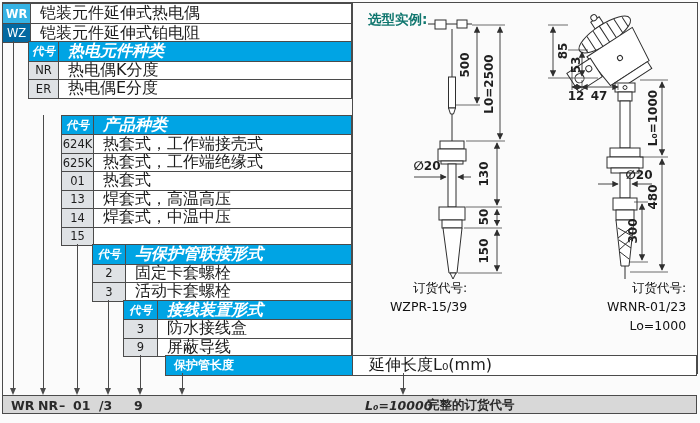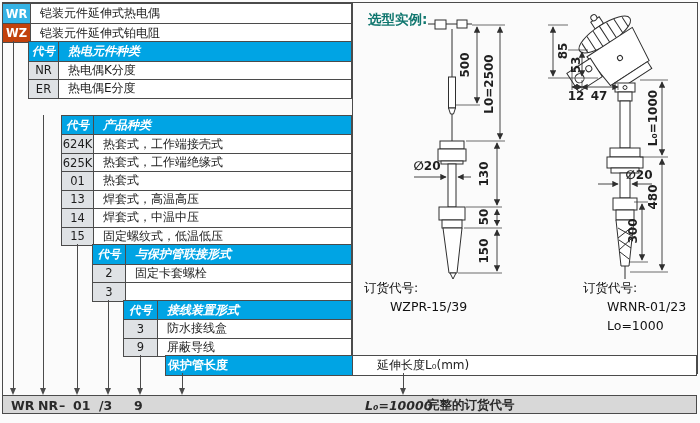--- a/index.html
+++ b/index.html
@@ -1,31 +1,31 @@
 <!DOCTYPE html>
 <html><head>
 <meta charset="utf-8">
 <style>
   html,body{margin:0;padding:0;background:#fff;}
   .page{position:relative;width:700px;height:423px;background:#fbfbfb;overflow:hidden;
-        font-family:"DejaVu Sans","Liberation Sans",sans-serif;color:#1c1c1c;}
+        font-family:"DejaVu Sans","Liberation Sans",sans-serif;color:#1c1c1c;text-align:right;}
   
   .lvl{position:absolute;box-sizing:border-box;border:1px solid #4b4b4b;background:#fff;}
   .row{display:flex;box-sizing:border-box;height:var(--rh,19px);}
   .row + .row{border-top:1px solid #4b4b4b;}
   .code{box-sizing:border-box;width:var(--cw,30px);border-right:1px solid #4b4b4b;
         display:flex;align-items:center;justify-content:center;
         background:#dfe2e5;font-size:11.5px;}
-  .desc{flex:1;display:flex;align-items:center;padding-left:9px;font-size:12px;background:#fff;}
+  .desc{flex:1;display:flex;align-items:center;padding-left:9px;font-size:16px;background:#fff;}
   .hdr .code,.hdr .desc{background:#00a4e4;color:#fff;font-weight:bold;font-style:italic;}
   .code.wr{background:#35b3e5;color:#fff;font-weight:bold;}
-  .code.wz{background:#c2410c;color:#fff;font-weight:bold;}
+  .code.wz{background:#0369a1;color:#fff;font-weight:normal;}
   .code.len-label{background:#00a4e4;color:#fff;font-weight:bold;
-        justify-content:flex-start;padding-left:2px;font-size:12px;}
-  .desc.ext{padding-left:24px;}
+        justify-content:flex-start;padding-left:8px;font-size:12px;}
+  .desc.ext{padding-left:16px;}
   
   .vline,.leg{position:absolute;width:1px;background:#4b4b4b;}
   .hline{position:absolute;height:1px;background:#4b4b4b;}
   .ah{position:absolute;width:0;height:0;border-left:3px solid transparent;
       border-right:3px solid transparent;border-top:7px solid #4b4b4b;}
   
   .bar{position:absolute;left:2px;top:395px;width:695px;height:19px;box-sizing:border-box;
        background:#d8d8d8;border:1px solid #4b4b4b;}
   .bar span{position:absolute;top:50%;transform:translateY(-50%);
        font-size:12.5px;font-weight:bold;color:#2a2a2a;white-space:nowrap;}
@@ -96,35 +96,35 @@
     <div class="row">
       <div class="code">13</div>
       <div class="desc">焊套式，高温高压</div>
     </div>
     <div class="row">
       <div class="code">14</div>
       <div class="desc">焊套式，中温中压</div>
     </div>
     <div class="row">
       <div class="code">15</div>
-      <div class="desc">固定螺纹式，低温低压</div>
     </div>
   </div>
 
   <div class="lvl" style="left:92px;top:244px;width:260px;--cw:33px;--rh:18.6px;">
     <div class="row hdr">
       <div class="code">代号</div>
       <div class="desc">与保护管联接形式</div>
     </div>
     <div class="row">
       <div class="code">2</div>
       <div class="desc">固定卡套螺栓</div>
     </div>
     <div class="row">
       <div class="code">3</div>
+      <div class="desc">活动卡套螺栓</div>
     </div>
   </div>
 
   <div class="lvl" style="left:123px;top:300px;width:229px;--cw:34px;--rh:18.3px;">
     <div class="row hdr">
       <div class="code">代号</div>
       <div class="desc">接线装置形式</div>
     </div>
     <div class="row">
       <div class="code">3</div>

